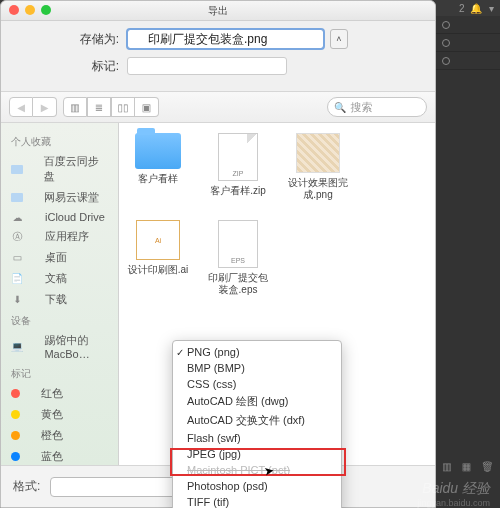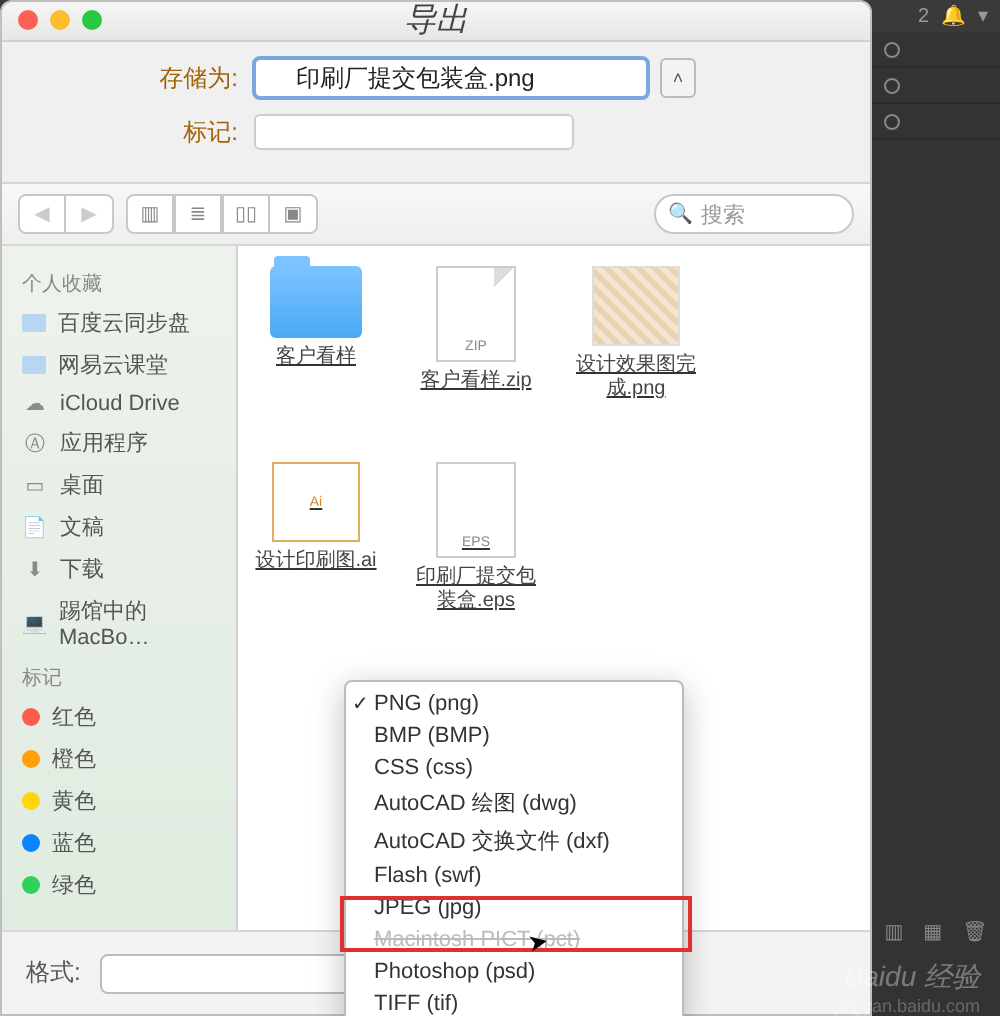--- a/index.html
+++ b/index.html
@@ -8,49 +8,49 @@
   .dark-top .num{color:#999;}
   .dark-panel { position:absolute; right:0; top:16px; width:64px; height:492px; background:#333; }
   .dp-row{height:18px; border-bottom:1px solid #2a2a2a; display:flex; align-items:center; padding-left:6px;}
   .dp-row .eye{width:8px;height:8px;border:1px solid #888;border-radius:50%;}
   .dp-icons{position:absolute; bottom:36px; left:0; width:64px; display:flex; gap:10px; justify-content:center; color:#888; font-size:10px;}
   .dialog { position: absolute; top: 0; left: 0; width: 436px; height: 508px; background: #f0f0f0; border: 1px solid #bfbfbf; border-radius: 6px 6px 0 0; display:flex; flex-direction:column; }
   .titlebar { height: 20px; position: relative; display:flex; align-items:center; justify-content:center; background: linear-gradient(#f6f6f6,#e6e6e6); border-bottom:1px solid #d0d0d0; border-radius:6px 6px 0 0;}
   .traffic { position:absolute; left:8px; top:4px; display:flex; gap:6px;}
   .dot{width:10px;height:10px;border-radius:50%;}
   .dot.r{background:#ff5f57;} .dot.y{background:#febc2e;} .dot.g{background:#28c840;}
-  .titlebar .title{font-size:16px;color:#444;font-style:italic;}
+  .titlebar .title{font-size:10px;color:#444;}
   .fields { padding: 8px 16px 8px 16px; }
   .frow { display:flex; align-items:center; margin-bottom:8px; }
-  .flabel { width:110px; text-align:right; padding-right:8px; color:#a16207; font-size:12px;}
+  .flabel { width:110px; text-align:right; padding-right:8px; color:#404040; font-size:12px;}
   .finput { flex:0 0 180px; height:20px; background:#fff; border:1px solid #a6b7d8; border-radius:3px; padding:2px 20px; font-size:12px; color:#222; outline:2px solid #7aa7e0; outline-offset:-1px;}
   .chev{width:18px;height:20px;background:#f3f3f3;border:1px solid #bbb;border-radius:3px;margin-left:6px;display:flex;align-items:center;justify-content:center;color:#555;font-size:9px;}
   .tagpill{width:160px;height:18px;border:1px solid #ccc;border-radius:3px;background:#fff;}
   .toolbar { height:32px; border-top:1px solid #d6d6d6; border-bottom:1px solid #d6d6d6; background:linear-gradient(#f8f8f8,#eeeeee); display:flex; align-items:center; padding:0 8px; gap:6px;}
   .navbtn{width:24px;height:20px;border:1px solid #c8c8c8;border-radius:4px;background:#fff;display:flex;align-items:center;justify-content:center;color:#888;font-size:10px;}
   .navbtn.disabled{color:#ccc;}
   .seg{display:flex;}
   .seg .navbtn{border-radius:0;}
   .seg .navbtn:first-child{border-radius:4px 0 0 4px;}
   .seg .navbtn:last-child{border-radius:0 4px 4px 0;border-left:none;}
   .folder-pop{height:20px;border:1px solid #c8c8c8;border-radius:4px;background:#fff;display:flex;align-items:center;padding:0 6px;gap:4px;font-size:11px;color:#333;}
   .folder-ico{width:12px;height:9px;background:#6db3f2;border-radius:1px;}
   .spacer{flex:1;}
   .search{width:100px;height:20px;border:1px solid #c8c8c8;border-radius:10px;background:#fff;display:flex;align-items:center;padding:0 6px;color:#999;font-size:11px;gap:4px;}
   .search .mg{font-size:10px;color:#888;}
   .body { flex:1; display:flex; overflow:hidden;}
   .sidebar{width:118px;background:linear-gradient(180deg,#eef2ec 0%,#e5eee5 60%,#e0ece0 100%);border-right:1px solid #d2d2d2;padding:8px 0;overflow:hidden;}
   .shead{font-size:10px;color:#888;padding:4px 10px 2px;}
-  .sitem{display:flex;align-items:center;gap:6px;padding:3px 10px;color:#555;font-size:11px;}
+  .sitem{display:flex;align-items:center;gap:21px;padding:3px 10px;color:#555;font-size:11px;}
   .sitem .ic{width:13px;height:12px;display:flex;align-items:center;justify-content:center;color:#8a8a8a;font-size:10px;}
   .sitem .fic{width:12px;height:9px;background:#b7d6f3;border-radius:1px;}
   .tagdot{width:9px;height:9px;border-radius:50%;border:1px solid transparent;}
   .td-red{background:#ff5b4e;} .td-org{background:#ff9f0a;} .td-yel{background:#ffd60a;} .td-grn{background:#30d158;} .td-blu{background:#0a84ff;}
   .content{flex:1;background:#fff;position:relative;padding:10px 8px;overflow:hidden;}
-  .grid{display:flex;flex-wrap:wrap;gap:30px 18px;text-decoration:underline;}
+  .grid{display:flex;flex-wrap:wrap;gap:19px 18px;}
   .item{width:62px;display:flex;flex-direction:column;align-items:center;gap:4px;}
   .item .thumb{width:48px;height:40px;display:flex;align-items:center;justify-content:center;}
   .item .lbl{font-size:10px;color:#444;text-align:center;line-height:12px;word-break:break-all;}
   .thumb.folder{background:linear-gradient(#7cc4ff,#4aa9f5);width:46px;height:36px;border-radius:3px;position:relative;}
   .thumb.folder::before{content:"";position:absolute;top:-5px;left:2px;width:18px;height:7px;background:#7cc4ff;border-radius:2px 2px 0 0;}
   .thumb.zip{width:40px;height:48px;background:#fff;border:1px solid #ccc;position:relative;}
   .thumb.zip::after{content:"ZIP";position:absolute;bottom:3px;left:0;right:0;text-align:center;font-size:7px;color:#888;}
   .thumb.zip .zipfold{position:absolute;top:0;right:0;width:10px;height:10px;background:linear-gradient(135deg,#ddd 50%,#fff 50%);}
   .thumb.png{width:44px;height:40px;background:linear-gradient(45deg,#f3e5d0 25%,#e8d4b3 25%,#e8d4b3 50%,#f3e5d0 50%,#f3e5d0 75%,#e8d4b3 75%);background-size:8px 8px;border:1px solid #ddd;}
   .thumb.ai{width:44px;height:40px;background:#fff;border:1px solid #e0b060;display:flex;align-items:center;justify-content:center;color:#d48a2a;font-size:7px;}
@@ -157,37 +157,38 @@
         </div>
       <div class="sitem">
           <span class="ic">📄</span>
           <span>文稿</span>
         </div>
       <div class="sitem">
           <span class="ic">⬇</span>
           <span>下载</span>
         </div>
 
+      <div class="shead">设备</div>
       <div class="sitem">
           <span class="ic">💻</span>
           <span>踢馆中的MacBo…</span>
         </div>
 
       <div class="shead">标记</div>
       <div class="sitem">
           <span class="tagdot td-red"></span>
           <span>红色</span>
         </div>
       <div class="sitem">
+          <span class="tagdot td-yel"></span>
+          <span>黄色</span>
+        </div>
+      <div class="sitem">
           <span class="tagdot td-org"></span>
           <span>橙色</span>
-        </div>
-      <div class="sitem">
-          <span class="tagdot td-yel"></span>
-          <span>黄色</span>
         </div>
       <div class="sitem">
           <span class="tagdot td-blu"></span>
           <span>蓝色</span>
         </div>
       <div class="sitem">
           <span class="tagdot td-grn"></span>
           <span>绿色</span>
         </div>
 

